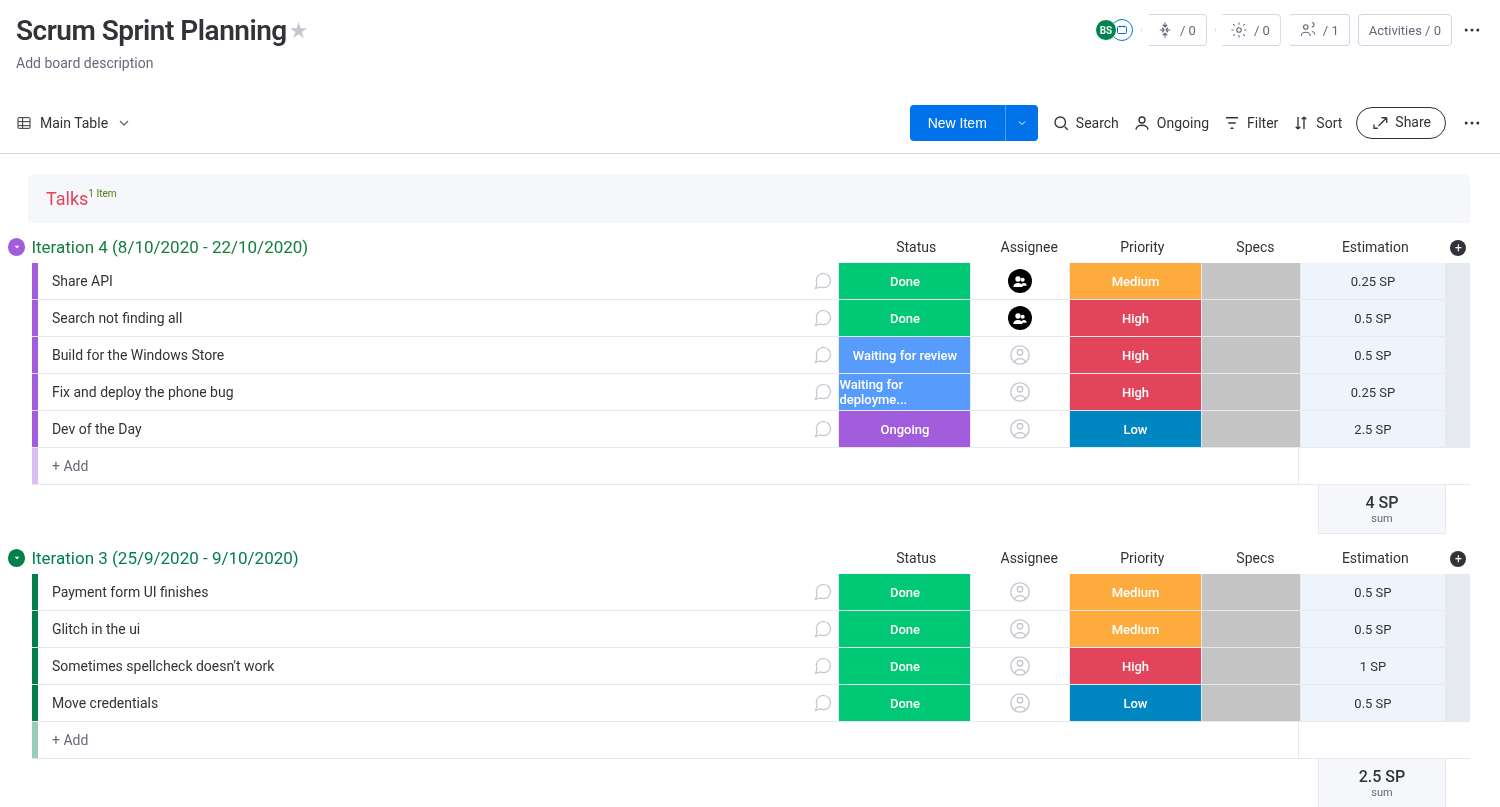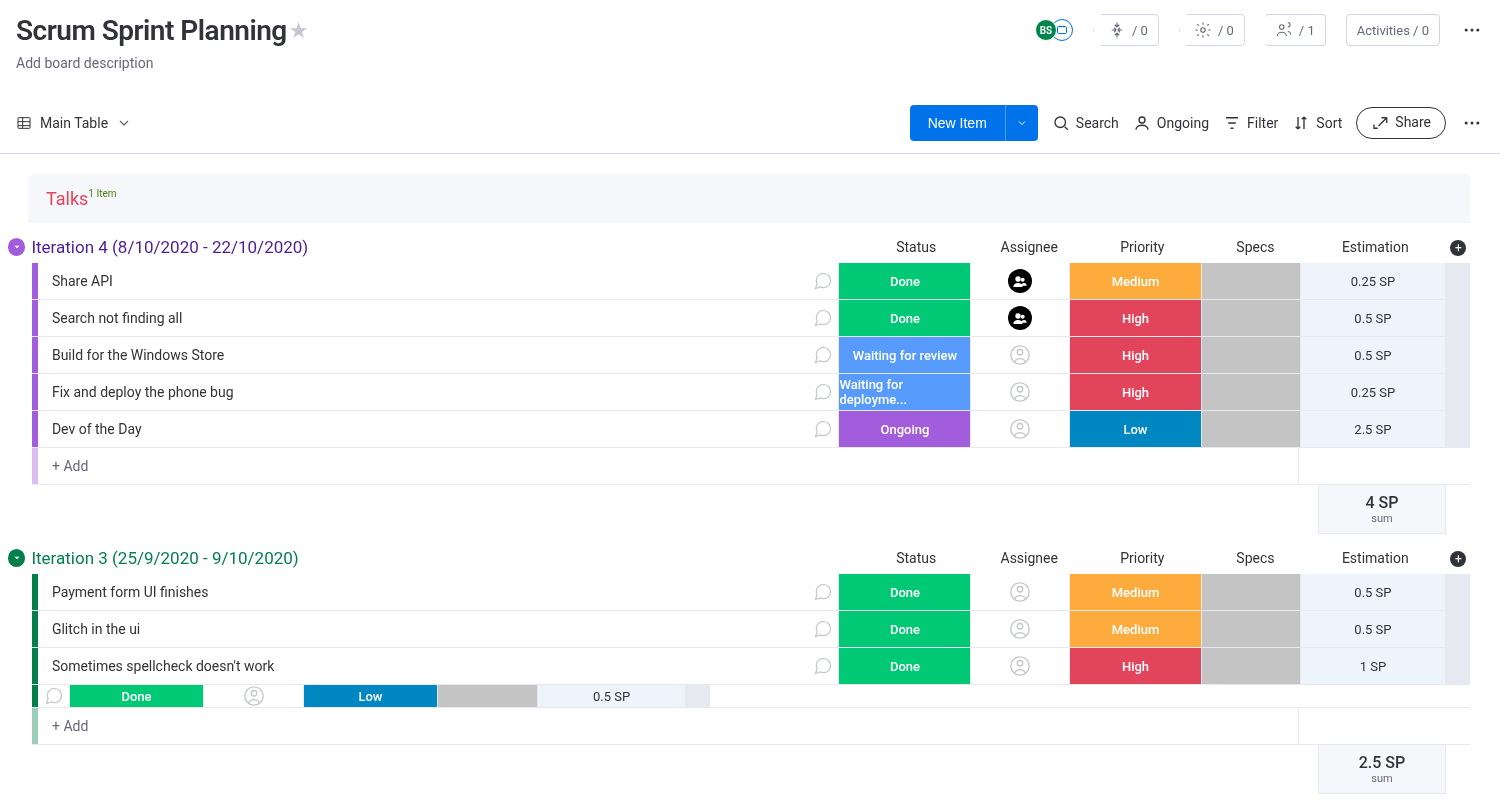--- a/index.html
+++ b/index.html
@@ -3,21 +3,21 @@
 <meta charset="utf-8">
 <style>
 * { box-sizing: border-box; margin: 0; padding: 0; }
 body { font-family: -apple-system, BlinkMacSystemFont, "Segoe UI", Roboto, Helvetica, Arial, sans-serif; background: #fff; color: #323338; font-size: 14px; }
 .header { padding: 14px 16px 0 16px; display: flex; align-items: flex-start; justify-content: space-between; }
 .title-block { display: flex; flex-direction: column; gap: 8px; }
 .title-row { display: flex; align-items: center; gap: 2px; }
 .board-title { font-size: 28px; font-weight: 600; letter-spacing: -0.5px; }
 .star-icon { color: #c5c7d0; font-size: 22px; cursor: pointer; }
 .board-desc { color: #676879; font-size: 14px; }
-.header-right { display: flex; align-items: center; gap: 20px; }
+.header-right { display: flex; align-items: center; gap: 8px; }
 .avatar-stack { display: flex; align-items: center; }
 .avatar-circle { width: 22px; height: 22px; border-radius: 50%; display: flex; align-items: center; justify-content: center; font-size: 10px; font-weight: 600; color: #fff; border: 1px solid #fff; }
 .av1 { background: #00854d; margin-right: -6px; z-index: 2; }
 .av2 { background: #fff; border: 1.5px solid #0073ea; color: #0073ea; z-index: 1; }
 .pill { border: 1px solid #d0d4e4; border-radius: 4px; padding: 4px 10px; display: flex; align-items: center; gap: 6px; height: 32px; color: #676879; font-size: 13px; cursor: pointer; }
 .pill.clip { clip-path: polygon(8px 0, 100% 0, 100% 100%, 8px 100%, 0 50%); padding-left: 14px; }
 .dots-icon { width: 24px; display: flex; justify-content: center; cursor: pointer; color: #323338; }
 .toolbar { display: flex; align-items: center; justify-content: space-between; padding: 14px 16px 12px 16px; border-bottom: 1px solid #d0d4e4; margin-top: 20px; gap: 11px; }
 .view-tab { display: flex; align-items: center; gap: 8px; cursor: pointer; }
 .view-tab svg { width: 16px; height: 16px; }
@@ -185,21 +185,21 @@
   </div>
 
   <div id="groups-container">
       <div class="group">
     <div class="group-header">
       <div class="collapse-btn" style="background:#a25ddc">
         <svg width="10" height="10" viewBox="0 0 24 24" fill="#fff">
               <path d="M6 9l6 6 6-6z"></path>
             </svg>
       </div>
-      <div class="group-title" style="color:#4c1d95">Iteration 4 (8/10/2020 - 22/10/2020)</div>
+      <div class="group-title" style="color:#15803d">Iteration 4 (8/10/2020 - 22/10/2020)</div>
       <div class="col-head col-status">Status</div>
       <div class="col-head col-assignee">Assignee</div>
       <div class="col-head col-priority">Priority</div>
       <div class="col-head col-specs">Specs</div>
       <div class="col-head col-estimation">Estimation</div>
       <div class="plus-col"><span class="plus-circle">+</span></div>
     </div>
   <div class="row">
       <div class="row-color" style="background:#a25ddc"></div>
       <div class="row-name">Share API</div>
@@ -395,20 +395,21 @@
               <path d="M6 20c1-3 4-4 6-4s5 1 6 4"></path>
             </svg>
           </div>
       <div class="cell priority col-priority" style="background:#e2445c">High</div>
       <div class="cell specs col-specs"></div>
       <div class="cell estimation col-estimation">1 SP</div>
       <div class="row-tail"></div>
     </div>
         <div class="row">
       <div class="row-color" style="background:#037f4c"></div>
+      <div class="row-name">Move credentials</div>
       <div class="row-chat">
             <svg width="20" height="20" viewBox="0 0 24 24" fill="none" stroke="#c5c7d0" stroke-width="1.5">
               <path d="M21 11.5a8.38 8.38 0 01-.9 3.8 8.5 8.5 0 01-7.6 4.7 8.38 8.38 0 01-3.8-.9L3 21l1.9-5.7a8.38 8.38 0 01-.9-3.8 8.5 8.5 0 014.7-7.6 8.38 8.38 0 013.8-.9h.5a8.48 8.48 0 018 8v.5z"></path>
             </svg>
           </div>
       <div class="cell status col-status" style="background:#00c875">Done</div>
       <div class="cell assignee col-assignee">
             <svg width="22" height="22" viewBox="0 0 24 24" fill="none" stroke="#c5c7d0" stroke-width="1.5">
               <circle cx="12" cy="12" r="10"></circle>
               <circle cx="12" cy="9" r="3"></circle>

